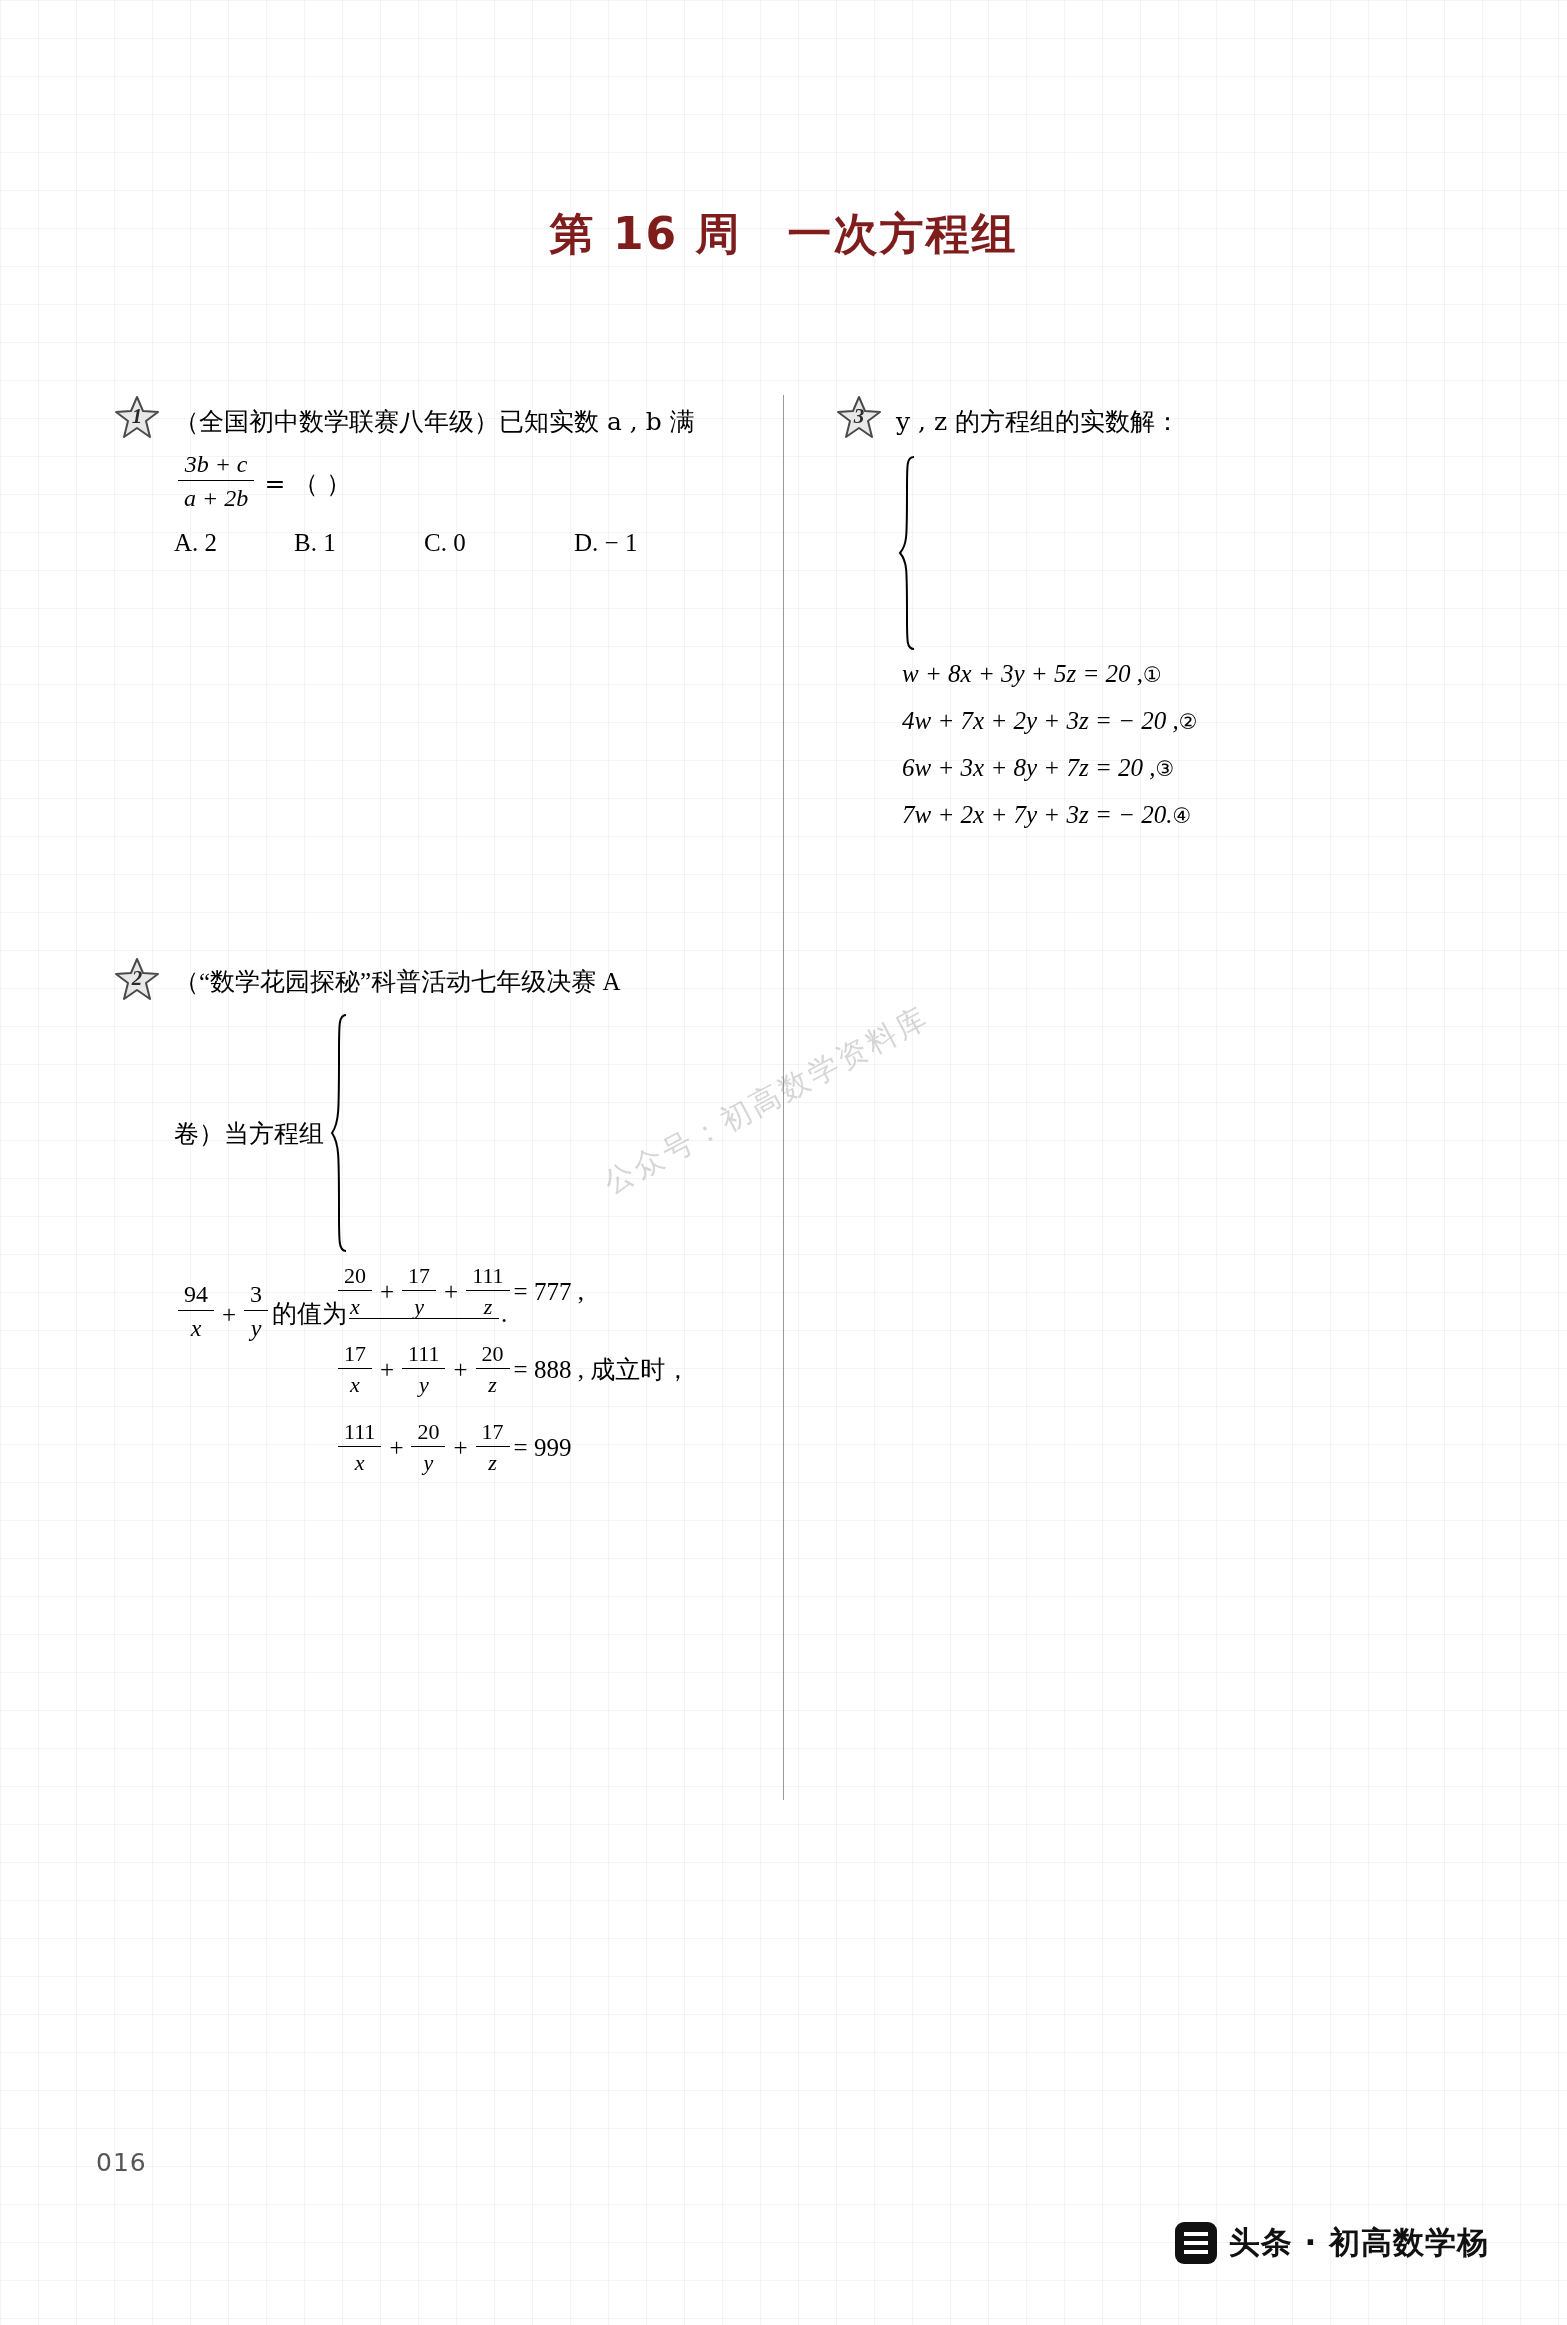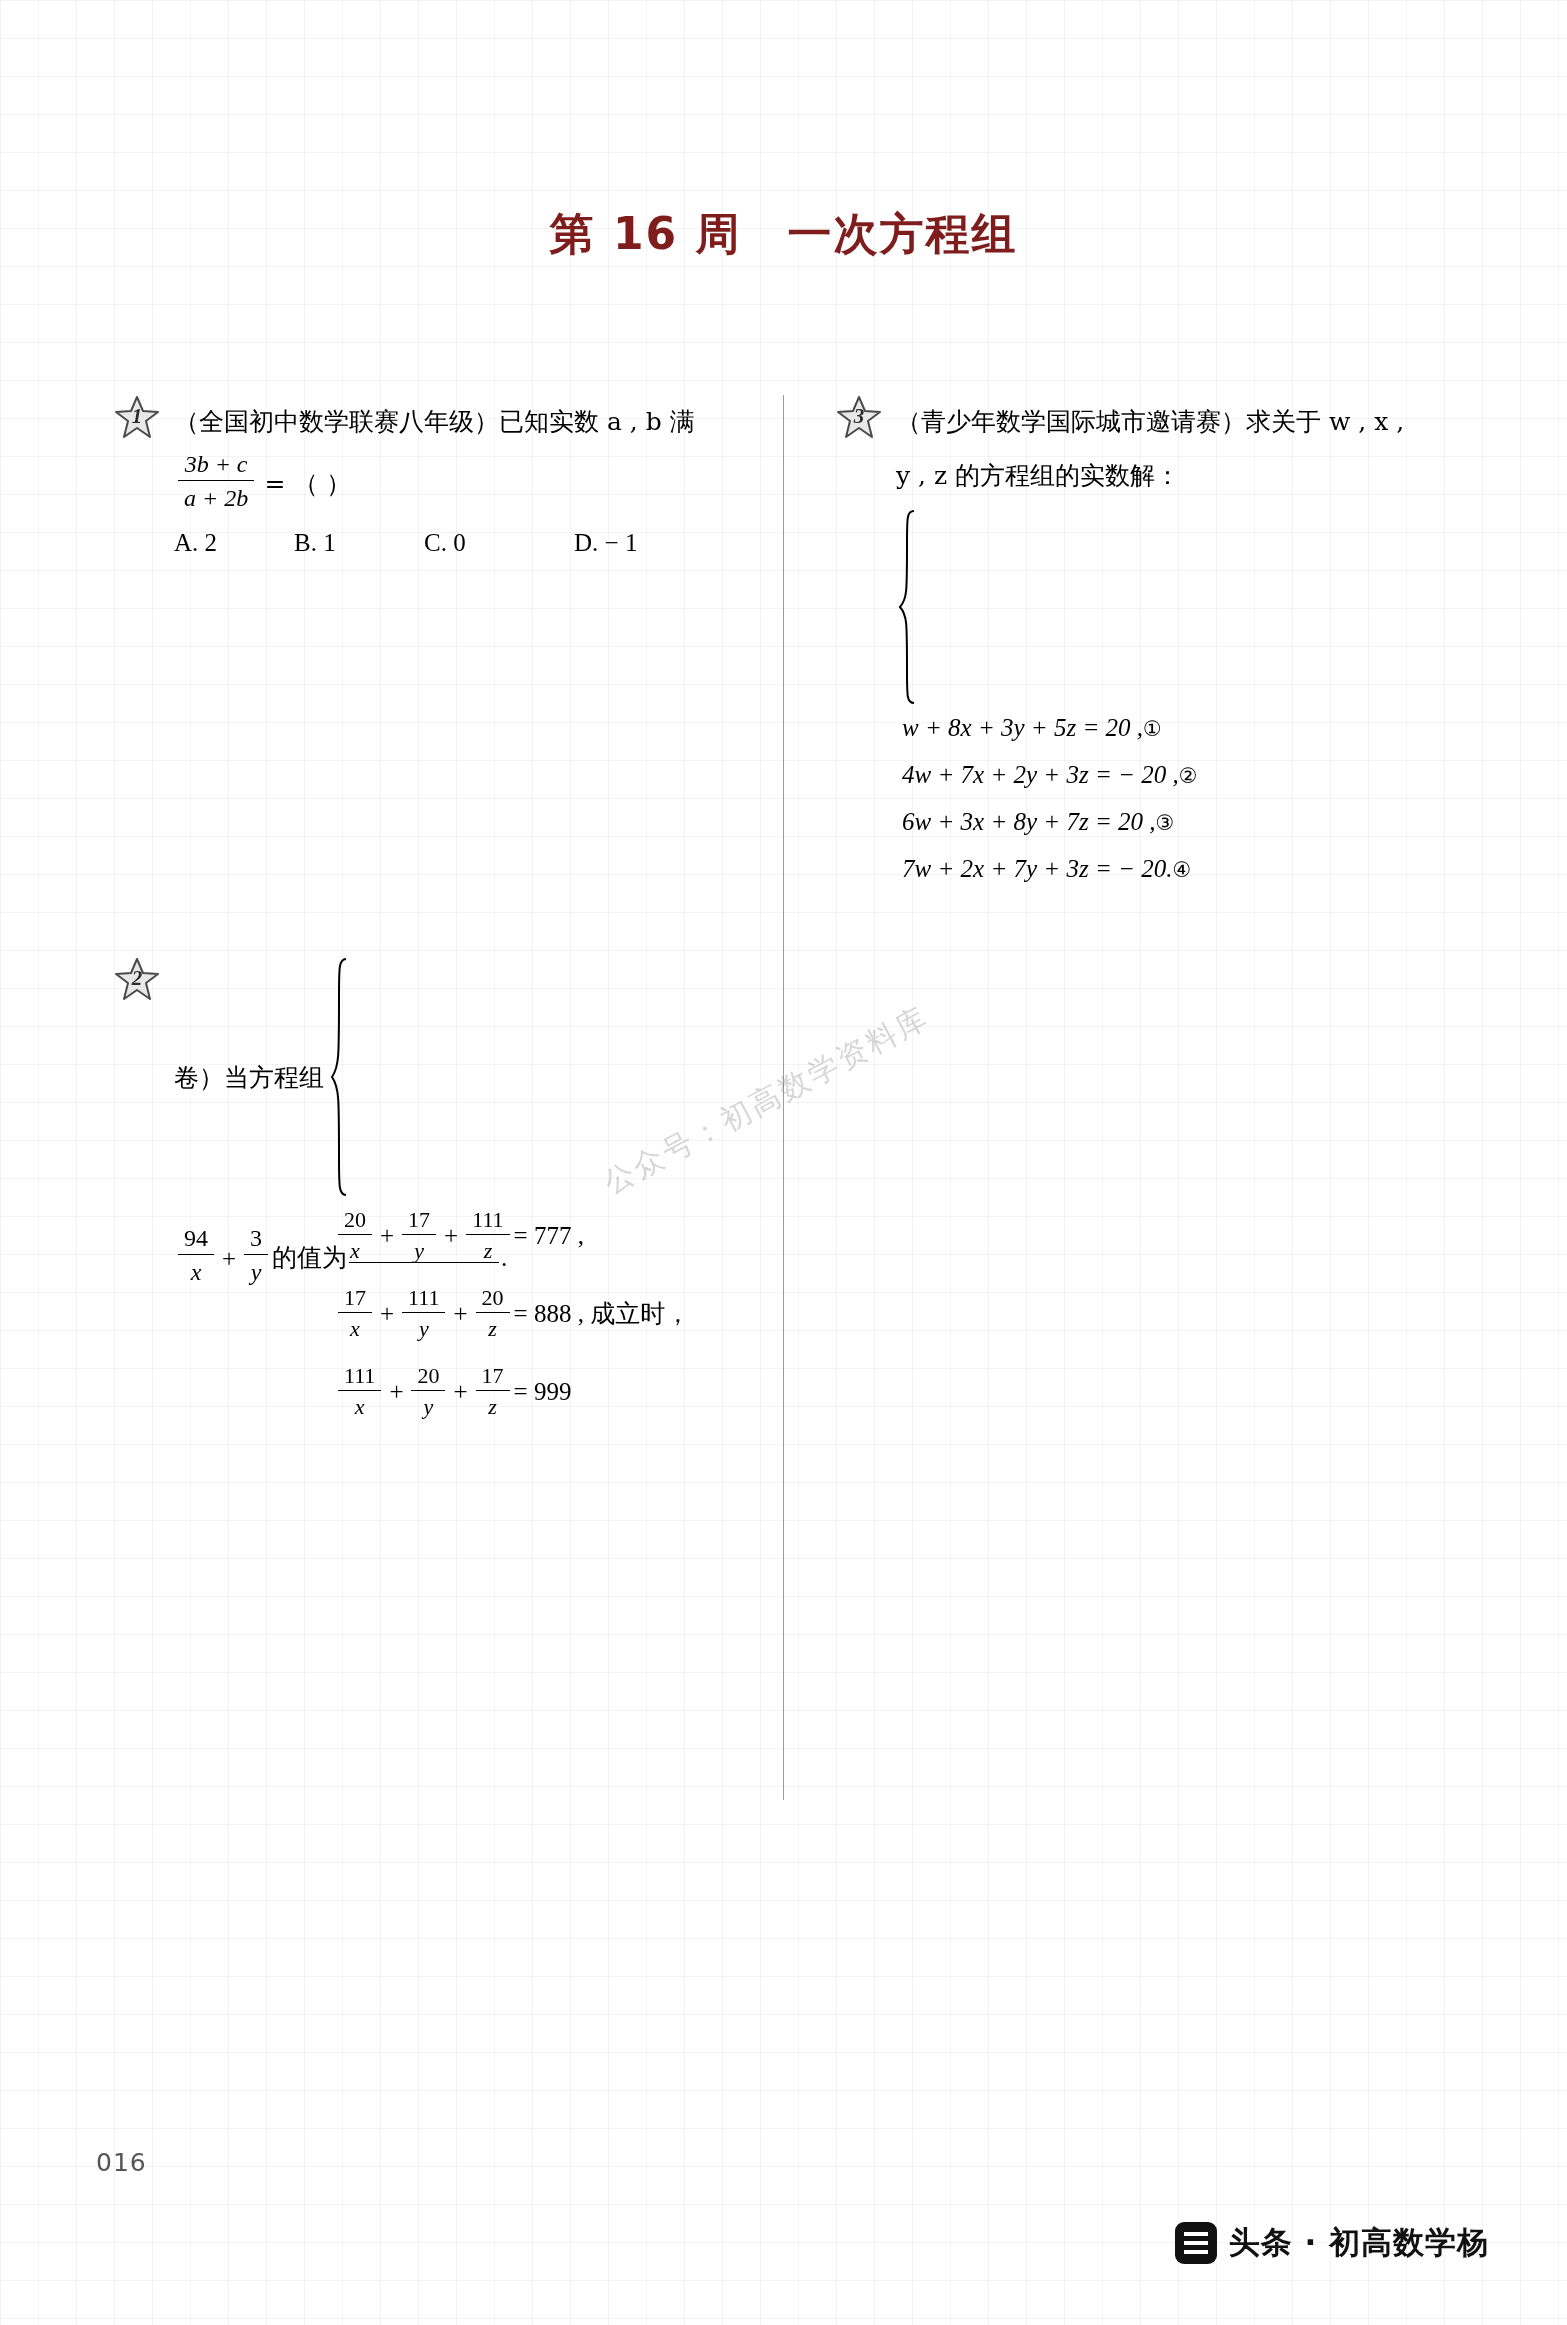--- a/index.html
+++ b/index.html
@@ -297,20 +297,21 @@
     </div>
 
     <div class="q-block" style="margin-top:400px; position:relative;">
       <div class="star" style="top:0;">
         <svg viewBox="0 0 46 44" width="46" height="44" aria-hidden="true">
           <polygon points="23,2 29,16 44,17 32,26 36,42 23,33 10,42 14,26 2,17 17,16" fill="#e8e8e8" stroke="#4a4a4a" stroke-width="2" stroke-linejoin="round"></polygon>
         </svg>
         <div class="num">2</div>
       </div>
 
+      <div class="q2-line1 cn">（“数学花园探秘”科普活动七年级决赛 A</div>
 
       <div class="q2-sys-wrap">
         <span class="q2-label cn">卷）当方程组</span>
         <span class="system" style="height:240px;">
           <span class="brace">
             <svg viewBox="0 0 20 240" preserveAspectRatio="none" aria-hidden="true">
               <path d="M16 2 C9 2 9 10 9 40 C9 100 9 110 2 120 C9 130 9 140 9 200 C9 230 9 238 16 238" fill="none" stroke="#000" stroke-width="2"></path>
             </svg>
           </span>
           <span class="eqlist tall">
@@ -343,23 +344,20 @@
   <div class="col-right">
     <div class="q-block" style="position:relative;">
       <div class="star" style="top:0;">
         <svg viewBox="0 0 46 44" width="46" height="44" aria-hidden="true">
           <polygon points="23,2 29,16 44,17 32,26 36,42 23,33 10,42 14,26 2,17 17,16" fill="#e8e8e8" stroke="#4a4a4a" stroke-width="2" stroke-linejoin="round"></polygon>
         </svg>
         <div class="num">3</div>
       </div>
 
       <div class="qbody">
-        <div>
-          <span class="cn">（青少年数学国际城市邀请赛）</span><span class="cn">求关于 w , x ,</span>
-        </div>
         <div class="cn">y , z 的方程组的实数解：</div>
 
         <div style="margin-top:6px;">
           <span class="system" style="height:196px;">
             <span class="brace">
               <svg viewBox="0 0 20 196" preserveAspectRatio="none" aria-hidden="true">
                 <path d="M16 2 C9 2 9 8 9 34 C9 84 9 90 2 98 C9 106 9 112 9 162 C9 188 9 194 16 194" fill="none" stroke="#000" stroke-width="2"></path>
               </svg>
             </span>
             <span class="eqlist">

